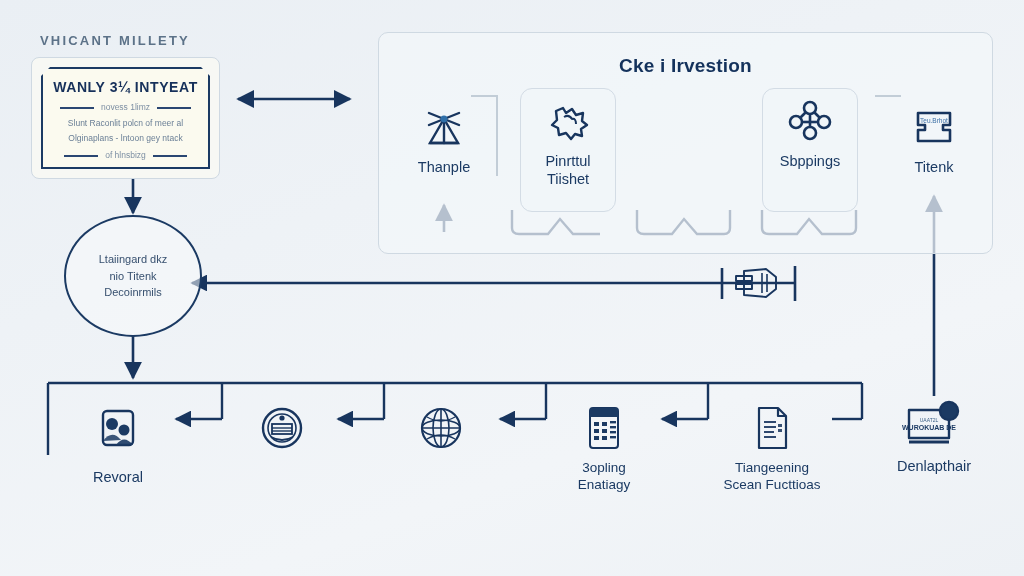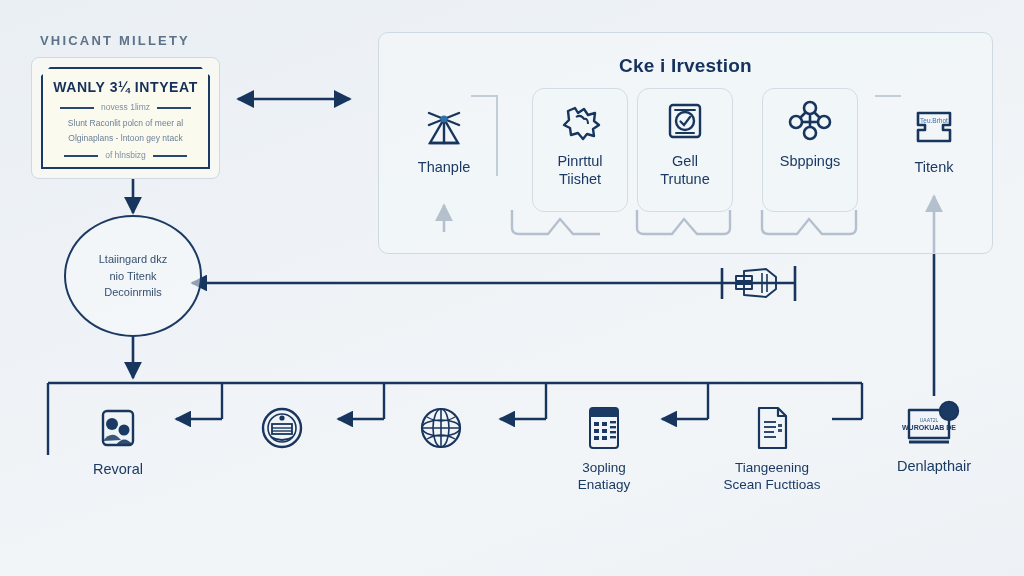--- a/index.html
+++ b/index.html
@@ -238,44 +238,31 @@
         <line x1="10" y1="40" x2="38" y2="40"></line>
         <line x1="24" y1="16" x2="24" y2="40"></line>
         <line x1="9" y1="10" x2="39" y2="22"></line>
         <line x1="39" y1="10" x2="9" y2="22"></line>
         <circle cx="24" cy="16" r="3.4" fill="#2f6fa8" stroke="none"></circle>
       </svg>
     </span>
     <div class="cell-label">Thanple</div>
   </div>
 
-  <div class="cell cell-card" style="left:532px; top:88px; width:96px; height:124px;">
+  <div class="cell cell-card" style="left:520px; top:88px; width:96px; height:124px;">
     <span class="cell-icon">
       <svg width="48" height="48" viewBox="0 0 48 48" fill="none" stroke="#18355e" stroke-width="2.4" stroke-linejoin="round">
         <path d="M12 14 L19 11 L22 16 L28 12 L32 18 L39 16 L38 24 L43 28 L37 32 L38 39 L31 37 L27 42 L22 36 L15 38 L14 31 L8 28 L13 23 Z"></path>
         <path d="M20 20 q5 -3 8 2 q4 -1 4 5" stroke-width="2"></path>
       </svg>
     </span>
     <div class="cell-label">Pinrttul
 Tiishet</div>
   </div>
 
-  <div class="cell cell-card" style="left:637px; top:88px; width:96px; height:124px;">
-    <span class="cell-icon">
-      <svg width="48" height="48" viewBox="0 0 48 48" fill="none" stroke="#18355e" stroke-width="2.4" stroke-linecap="round">
-        <rect x="9" y="8" width="30" height="32" rx="3"></rect>
-        <path d="M14 13 L34 13" stroke-width="1.8"></path>
-        <circle cx="24" cy="24" r="9"></circle>
-        <path d="M19.5 24.5 L23 28 L29 20" stroke-width="2.2"></path>
-        <line x1="15" y1="36" x2="33" y2="36" stroke-width="2"></line>
-      </svg>
-    </span>
-    <div class="cell-label">Gell
-Trutune</div>
-  </div>
 
   <div class="cell cell-card" style="left:762px; top:88px; width:96px; height:124px;">
     <span class="cell-icon">
       <svg width="48" height="48" viewBox="0 0 48 48" fill="none" stroke="#18355e" stroke-width="2.6">
         <circle cx="24" cy="11" r="6"></circle>
         <circle cx="10" cy="25" r="6"></circle>
         <circle cx="38" cy="25" r="6"></circle>
         <circle cx="24" cy="36" r="6"></circle>
         <line x1="24" y1="17" x2="24" y2="30"></line>
         <line x1="16" y1="25" x2="32" y2="25"></line>
@@ -302,21 +289,21 @@
         <path d="M12 8 L34 6 L44 14 L44 26 L34 34 L12 32 Z"></path>
         <rect x="4" y="13" width="16" height="5"></rect>
         <rect x="4" y="21" width="16" height="5"></rect>
         <line x1="30" y1="10" x2="30" y2="30" stroke-width="1.6"></line>
         <line x1="35" y1="11" x2="35" y2="29" stroke-width="1.6"></line>
       </svg>
     </span>
   </div>
 
 
-  <div class="cell" style="left:68px; top:403px; width:100px;">
+  <div class="cell" style="left:68px; top:403px; width:100px;gap:8px;">
     <span class="cell-icon" style="margin-top:0;">
       <svg width="50" height="50" viewBox="0 0 50 50" fill="none" stroke="#18355e" stroke-width="2.4" stroke-linejoin="round">
         <rect x="10" y="8" width="30" height="34" rx="4"></rect>
         <circle cx="19" cy="21" r="6" fill="#1b3a63" stroke="none"></circle>
         <path d="M10 38 q9 -12 18 -1" fill="#1b3a63" stroke="none" opacity=".85"></path>
         <circle cx="31" cy="27" r="5.5" fill="#1b3a63" stroke="none"></circle>
         <path d="M23 42 q8 -11 17 0" fill="#1b3a63" stroke="none" opacity=".9"></path>
       </svg>
     </span>
     <div class="cell-label">Revoral</div>

